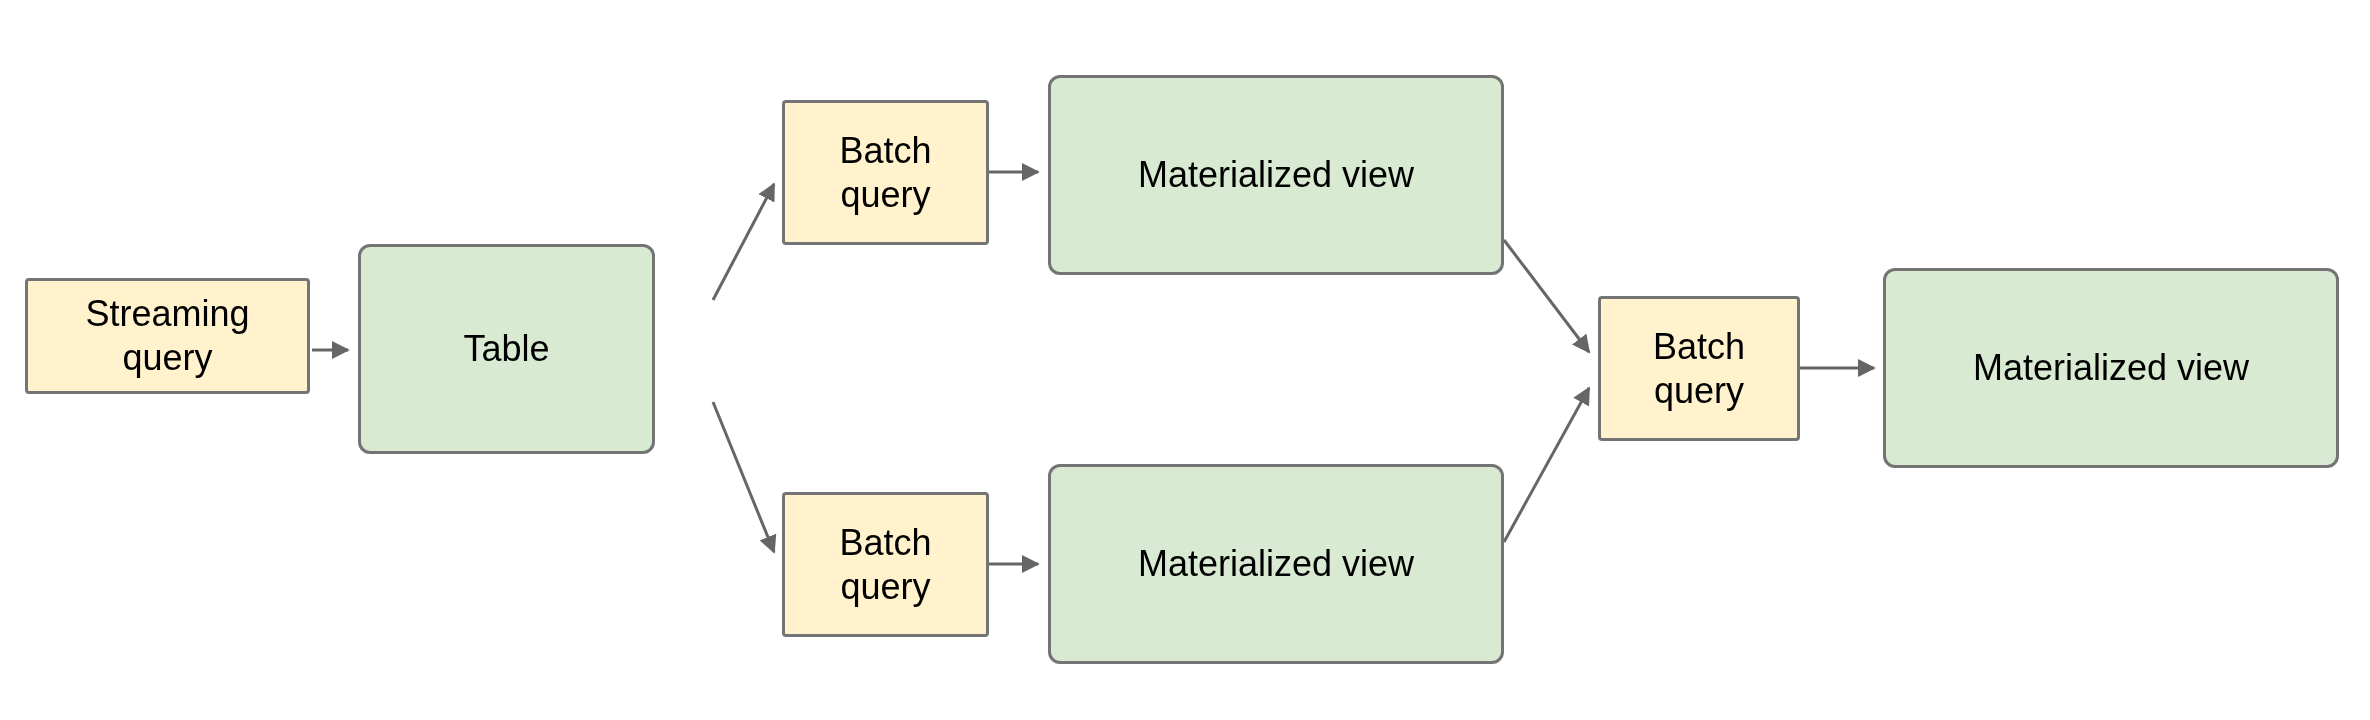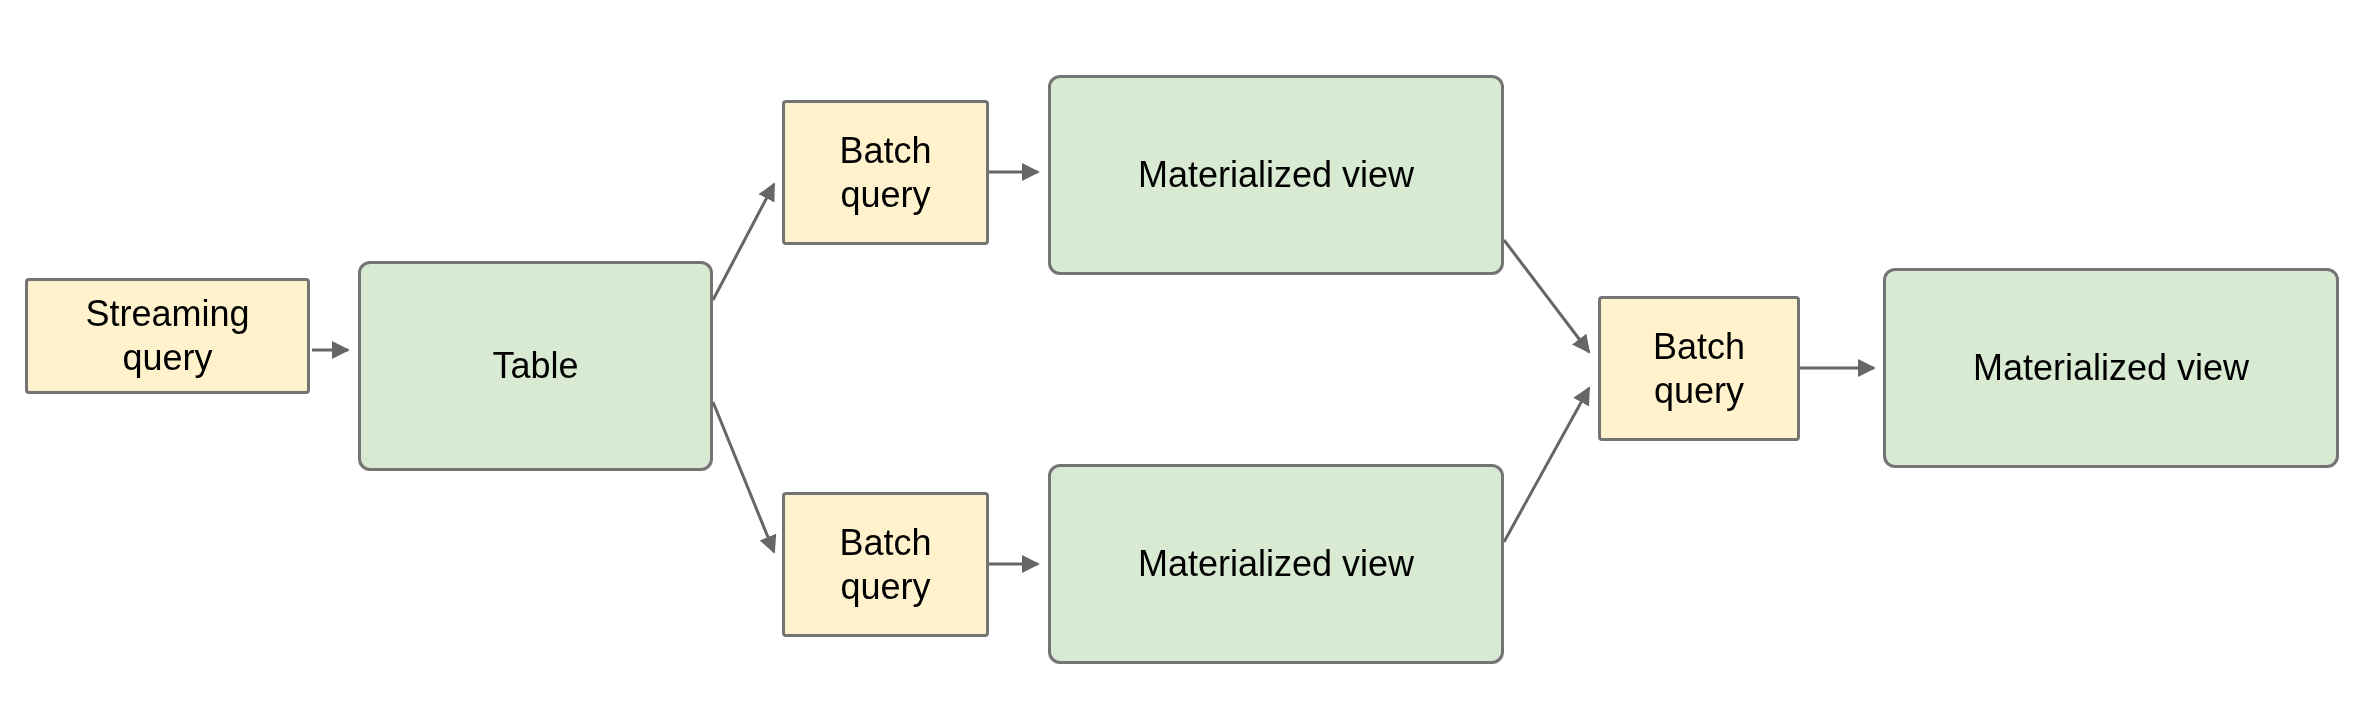--- a/index.html
+++ b/index.html
@@ -79,21 +79,21 @@
 
     <line class="edge" x1="1504" y1="542" x2="1589" y2="388" marker-end="url(#arrow)"></line>
 
     <line class="edge" x1="1800" y1="368" x2="1874" y2="368" marker-end="url(#arrow)"></line>
   </svg>
 
   <div class="node query" style="left:25px; top:278px; width:285px; height:116px;">
     <span class="label">Streaming query</span>
   </div>
 
-  <div class="node view" style="left:358px; top:261px; width:355px; height:210px;">
+  <div class="node view" style="left:358px; top:244px; width:297px; height:210px;">
     <span class="label">Table</span>
   </div>
 
   <div class="node query" style="left:782px; top:100px; width:207px; height:145px;">
     <span class="label">Batch query</span>
   </div>
 
   <div class="node view" style="left:1048px; top:75px; width:456px; height:200px;">
     <span class="label">Materialized view</span>
   </div>

